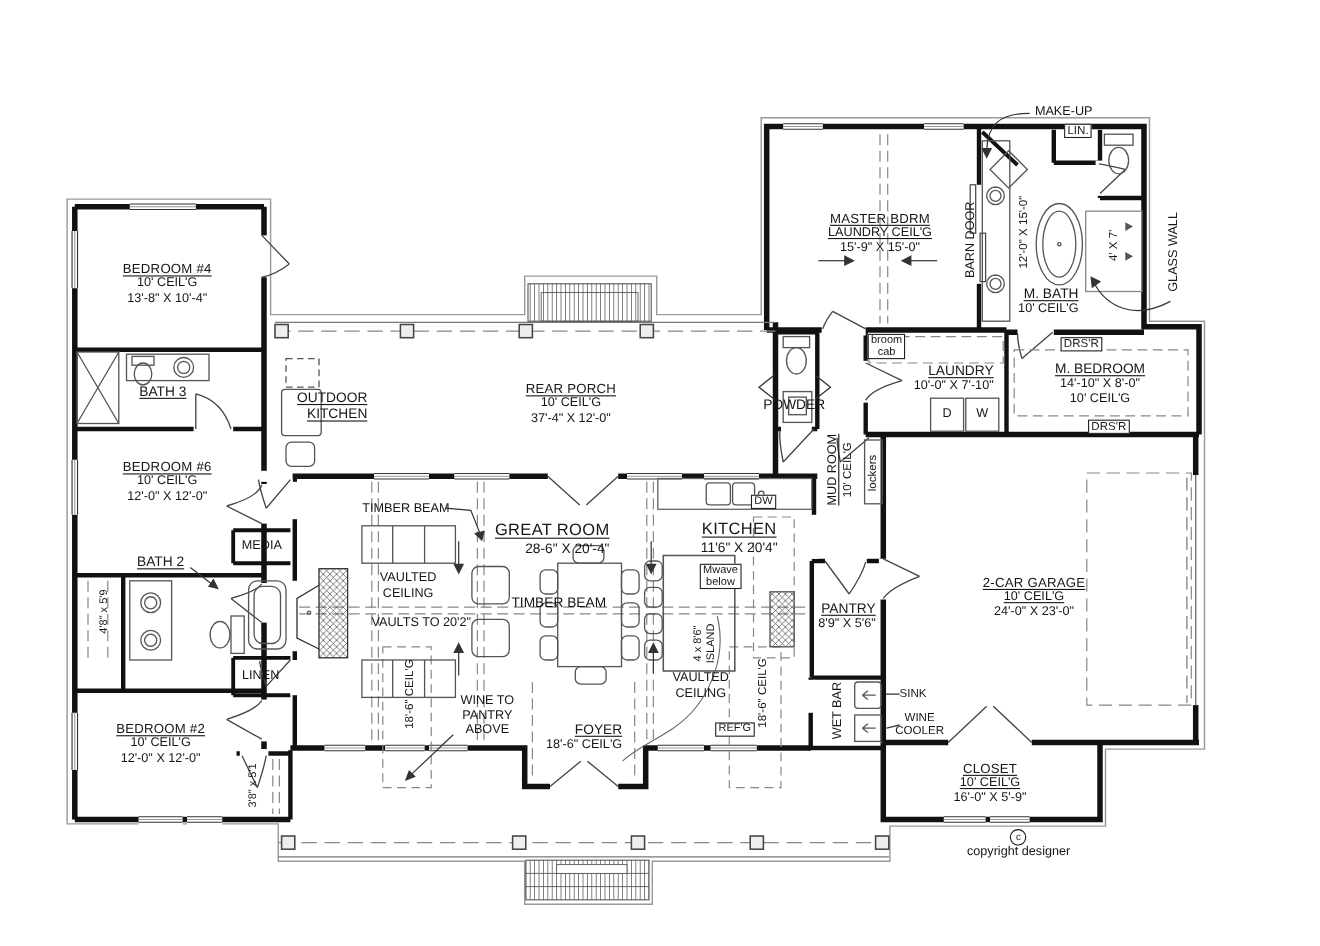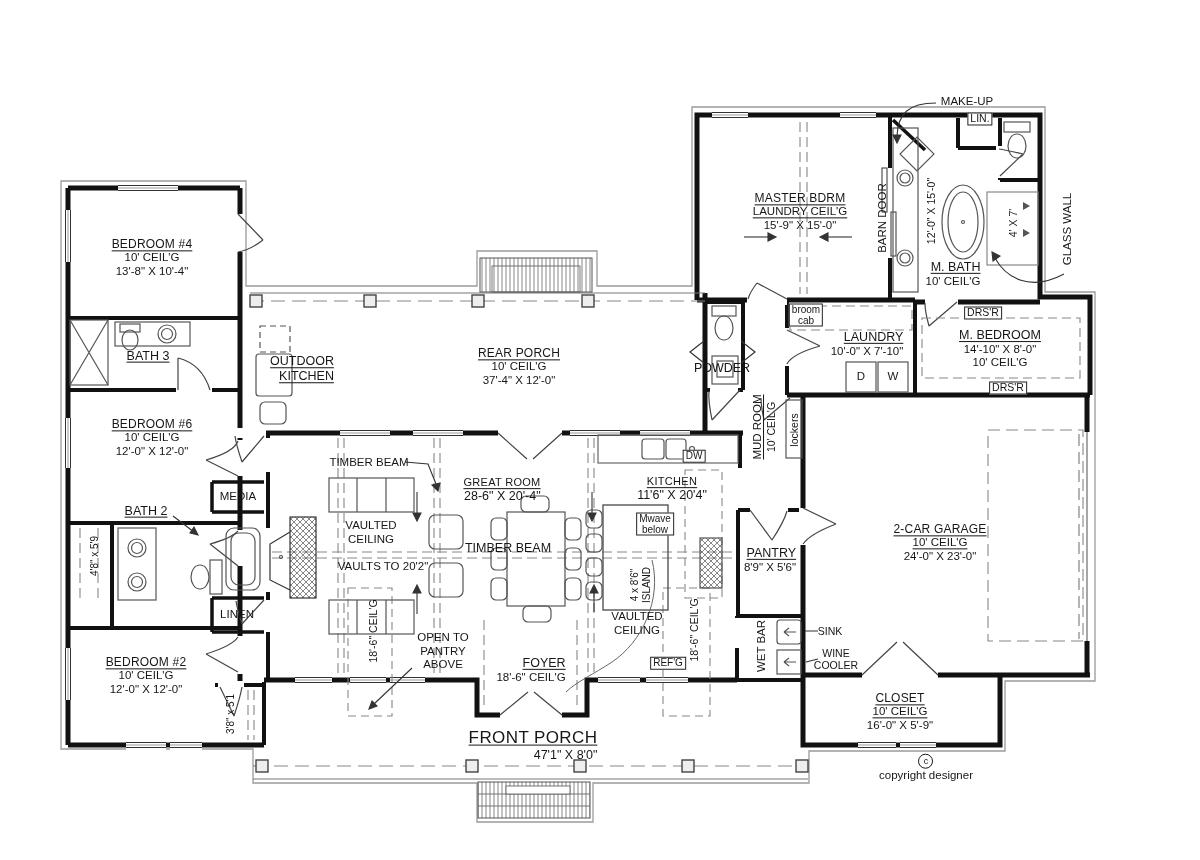--- a/index.html
+++ b/index.html
@@ -5,21 +5,21 @@
   html,body{margin:0;padding:0;background:#fff;}
   .stage{position:relative;width:1200px;height:860px;background:#fff;overflow:hidden;
          font-family:"Liberation Sans",sans-serif;color:#161616;}
   .plan-svg{position:absolute;left:0;top:0;}
   .lbl{position:absolute;transform:translate(-50%,-50%);text-align:center;line-height:1.18;
        white-space:nowrap;color:#161616;}
   .lbl.v{transform:translate(-50%,-50%) rotate(-90deg);}
   .lbl span{display:block;}
   .nm{text-decoration:underline;text-underline-offset:2px;}
   .s17{font-size:17px;letter-spacing:.4px;}
-  .s15{font-size:11px;letter-spacing:.3px;}
+  .s15{font-size:15px;letter-spacing:.3px;}
   .s14{font-size:12px;letter-spacing:.2px;}
   .s13{font-size:12.5px;text-align:right;}
   .s12{font-size:11.5px;}
   .s11{font-size:10.5px;}
   .s10{font-size:10px;}
   .boxlbl{position:absolute;transform:translate(-50%,-50%);background:#fff;border:1.5px solid #222;
           padding:0 2px;white-space:nowrap;text-align:center;line-height:1.05;}
   .copy{display:flex;align-items:center;gap:3px;}
   .copy .cc{display:inline-flex;width:13px;height:13px;border:1.2px solid #161616;border-radius:50%;
             align-items:center;justify-content:center;font-size:9px;}
@@ -515,33 +515,29 @@
   <span>VAULTED</span>
   <span>CEILING</span>
 </div>
 <div class="lbl v s11" style="left:373px;top:631px">
   <span>18'-6" CEIL'G</span>
 </div>
 <div class="lbl v s11" style="left:694px;top:630px">
   <span>18'-6" CEIL'G</span>
 </div>
 <div class="lbl s12" style="left:443px;top:651px">
-  <span>OPEN TO</span>
+  <span>WINE TO</span>
   <span>PANTRY</span>
   <span>ABOVE</span>
 </div>
 <div class="lbl" style="left:531px;top:670px">
   <span class="nm s13">FOYER</span>
   <span class="s12">18'-6" CEIL'G</span>
 </div>
 <div class="boxlbl s10" style="left:668px;top:663px;border-width:1px">
   <span>REF'G</span>
 </div>
 
-<div class="lbl" style="left:533px;top:745px">
-  <span class="nm s17">FRONT PORCH</span>
-  <span class="s13">47'1" X 8'0"</span>
-</div>
 <div class="lbl s12" style="left:926px;top:768px">
   <span class="copy"><span class="cc">c</span><span>copyright designer</span></span>
 </div>
 
 </div>
 
 </body></html>

